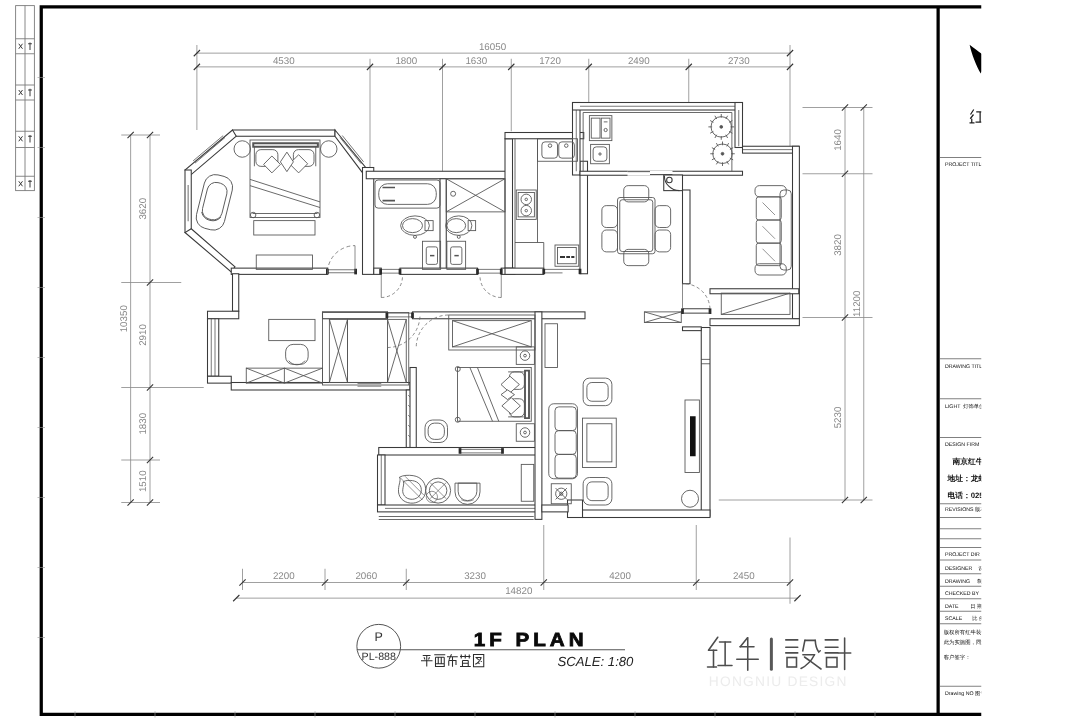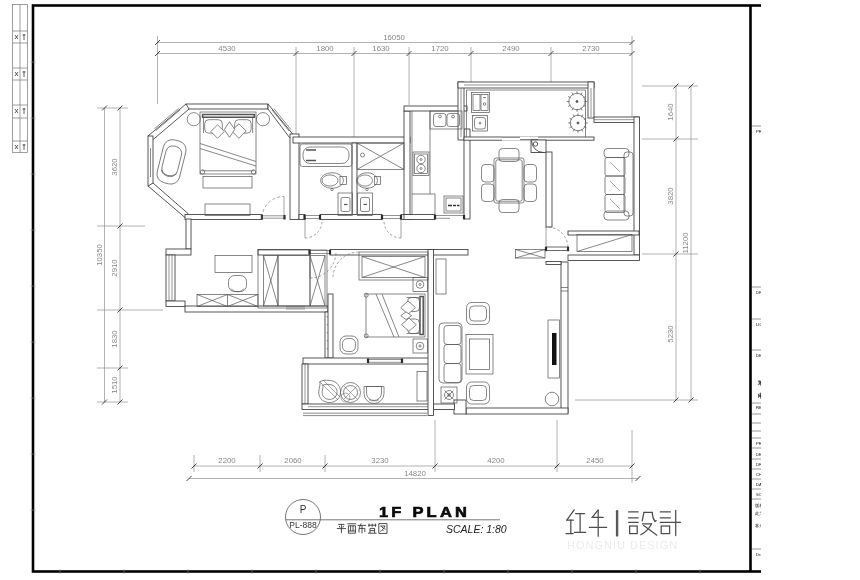--- a/index.html
+++ b/index.html
@@ -1,17 +1,17 @@
 <!DOCTYPE html>
 <html><head>
 <meta charset="utf-8">
 <style>
   html,body{margin:0;padding:0;background:#fff;}
   #sheet{position:relative;width:761px;height:580px;background:#fff;overflow:hidden;
-         font-family:"Liberation Sans", sans-serif;}
+         font-family:"Liberation Sans", sans-serif;padding-left:24px;}
   svg{position:absolute;top:0;left:0;}
   text{font-family:"Liberation Sans", sans-serif;}
 </style>
 </head>
 <body>
 <div id="sheet">
 <svg width="860" height="580" viewBox="0 0 860 580">
 
 <g id="frame">
   <rect x="33" y="5.5" width="822" height="566" fill="none" stroke="#000" stroke-width="2.6"></rect>

